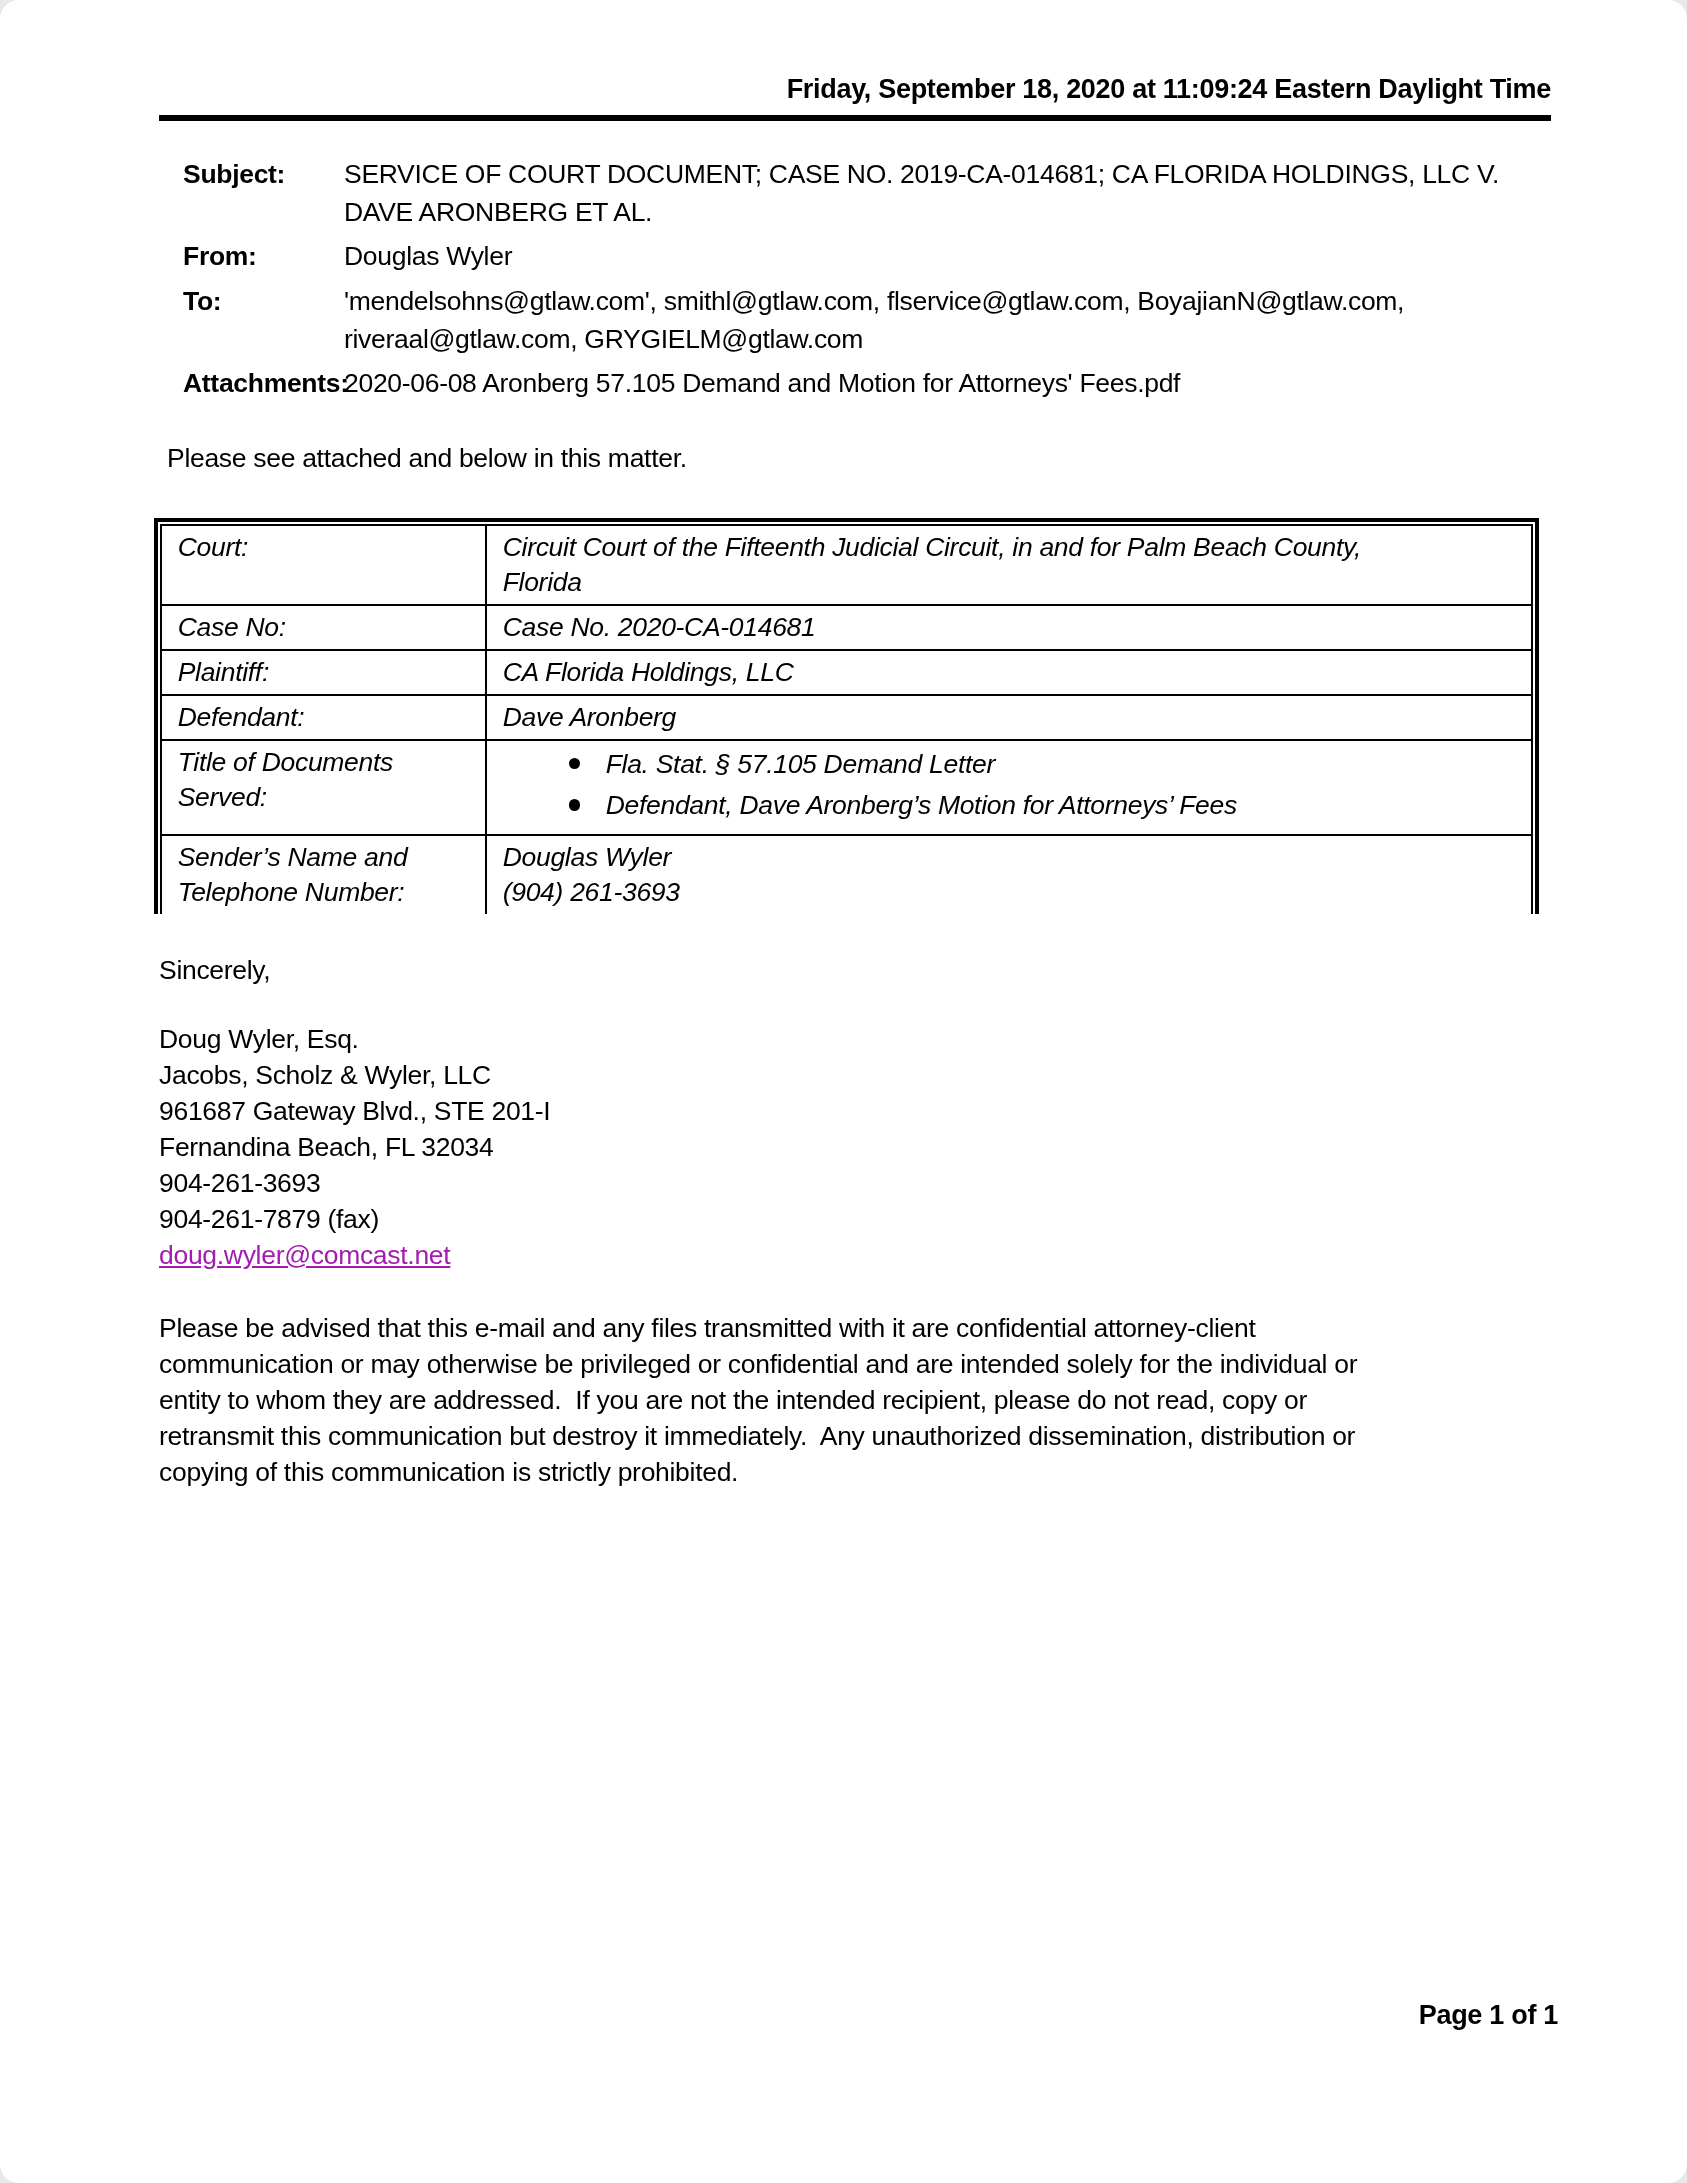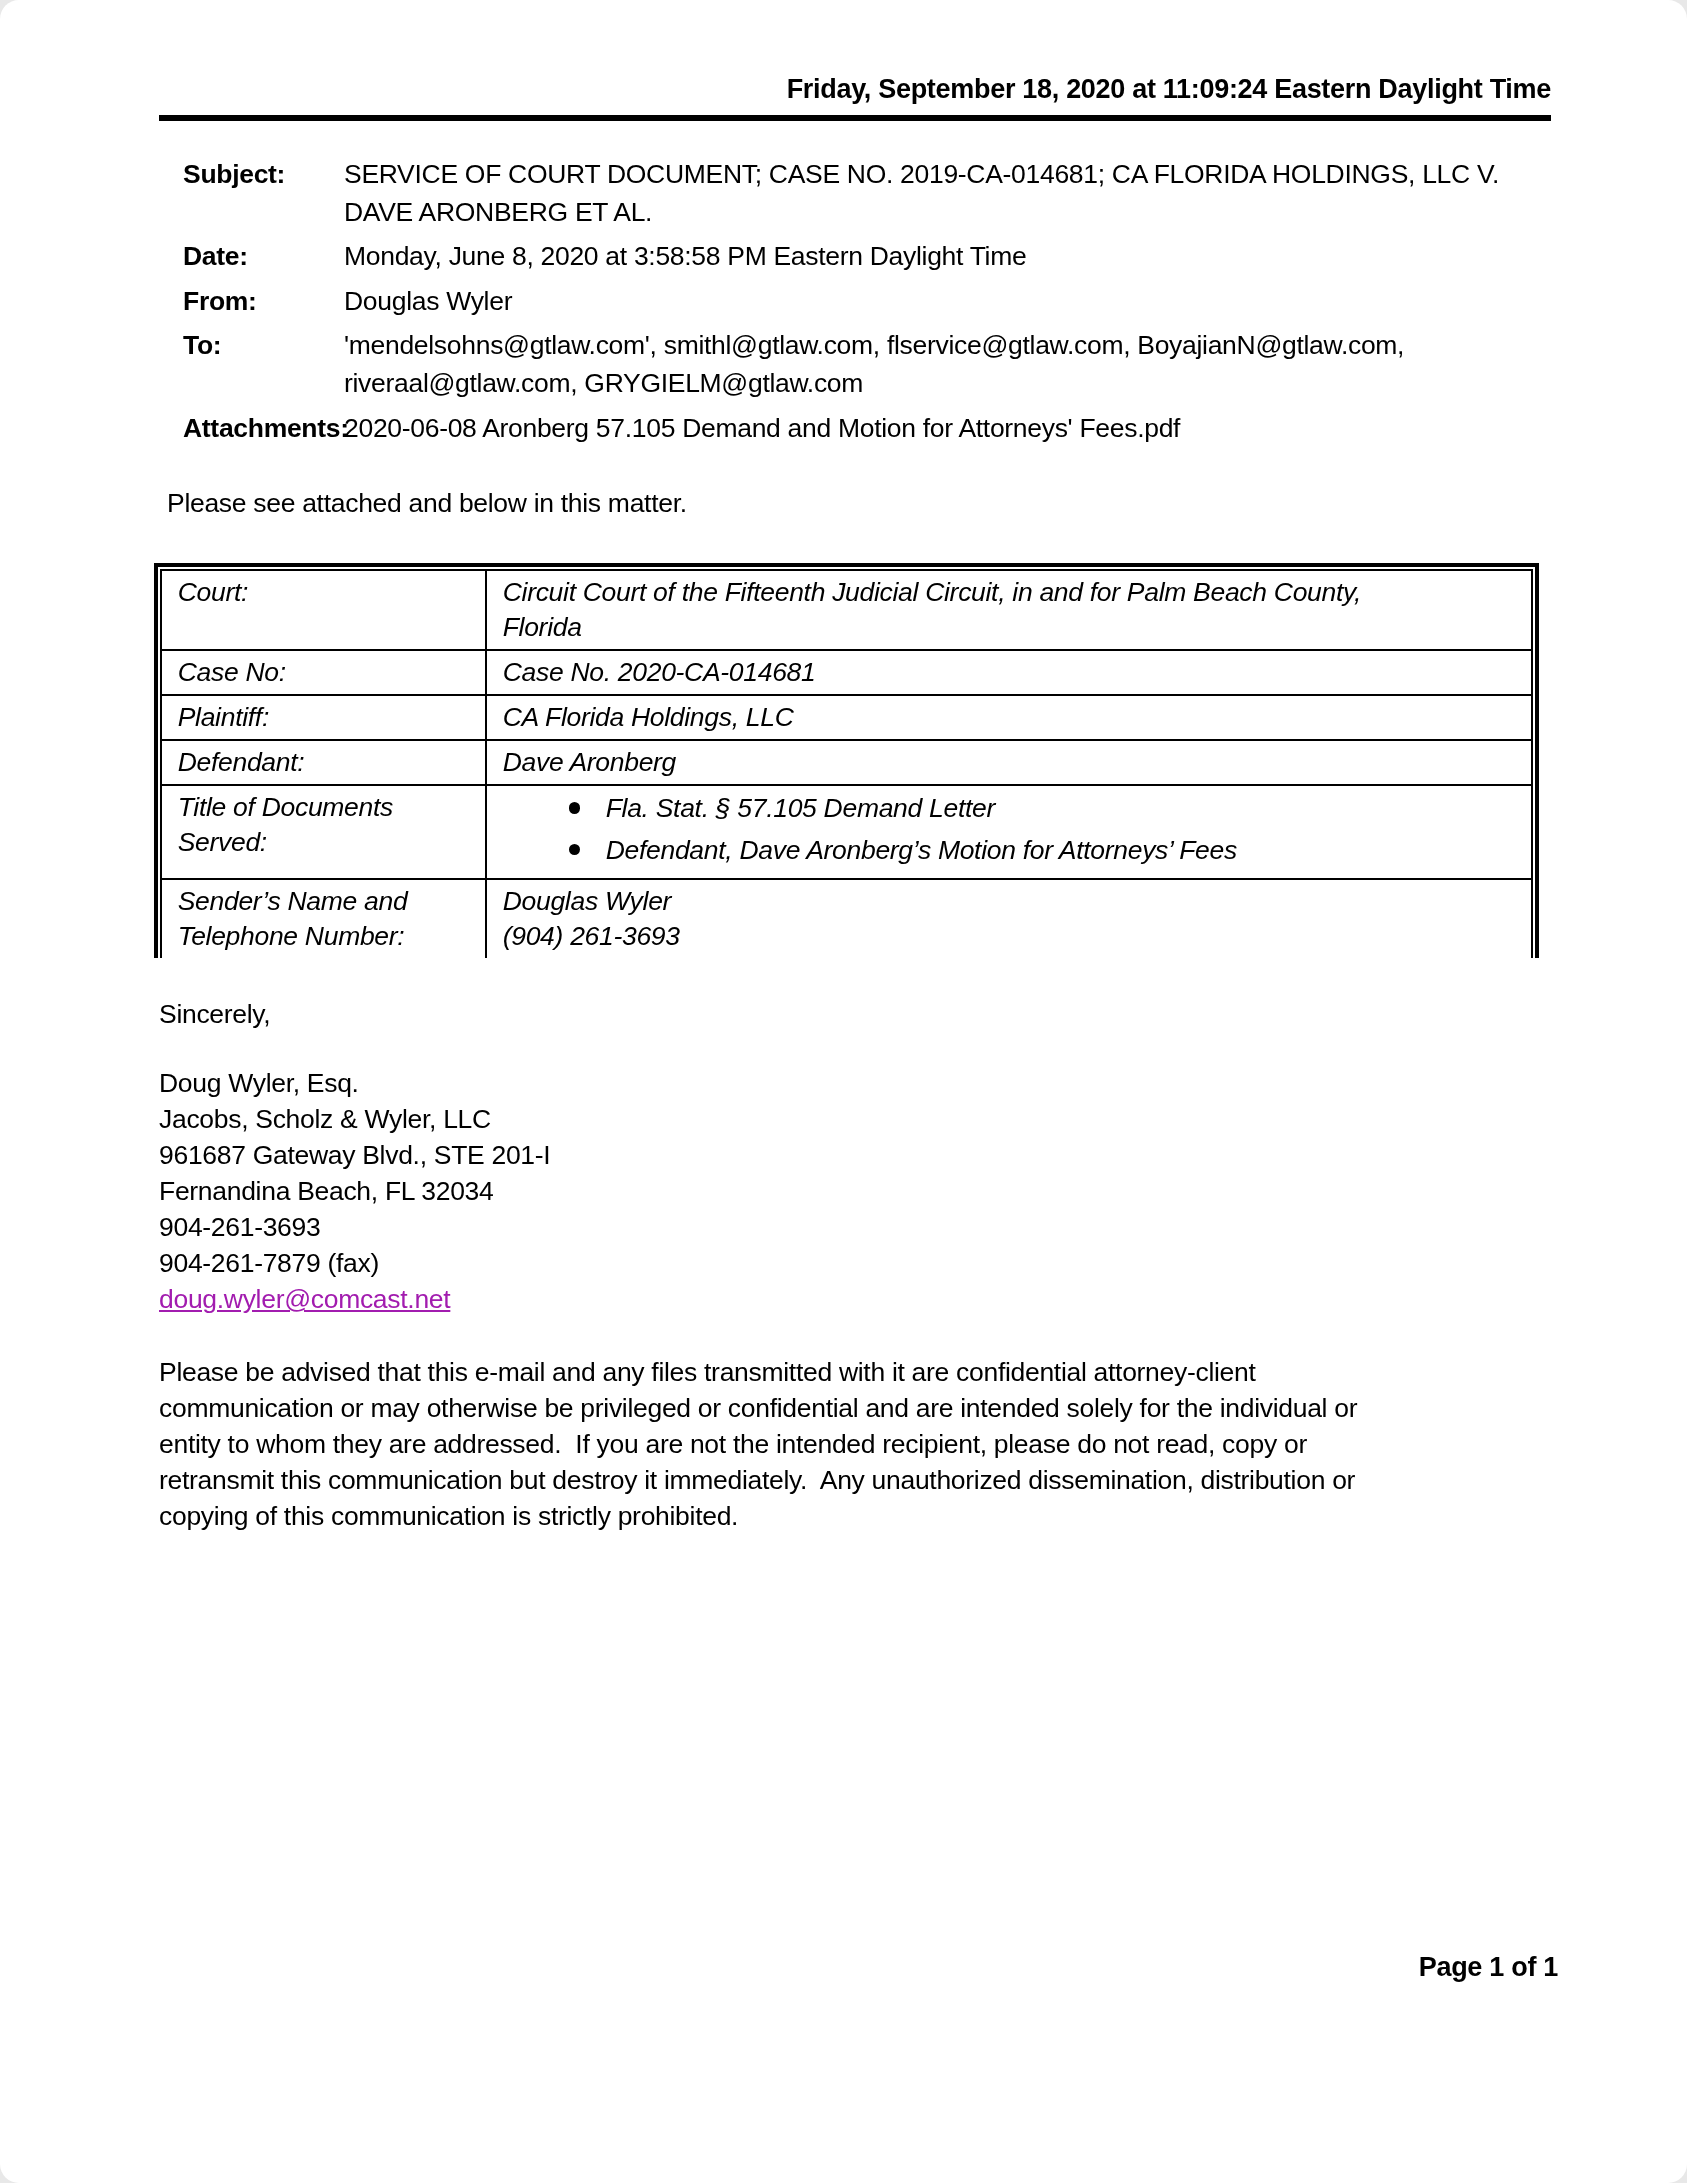--- a/index.html
+++ b/index.html
@@ -58,44 +58,40 @@
     width:11.2px;height:11.2px;border-radius:50%;background:#000;
   }
 
   .closing{margin:38px 0 33px 0;line-height:36px;}
   .signature{line-height:36px;}
   .emailline{line-height:36px;}
   a.email{color:#a21caf;text-decoration:underline;}
   .disclaimer{margin:37px 0 0 0;line-height:36px;}
   .footer{
     position:absolute;
-    top:1952px;
+    top:2000px;
     right:129px;
     font-weight:bold;
     font-size:27px;
   }
 </style>
 </head>
 <body>
 
 <div class="page">
   <div class="content">
 
     <div class="print-header">Friday, September 18, 2020 at 11:09:24 Eastern Daylight Time</div>
     <div class="rule"></div>
 
     <div class="fields">
       <div class="field">
         <div class="flabel">Subject:</div>
         <div class="fvalue lines">SERVICE OF COURT DOCUMENT; CASE NO. 2019-CA-014681; CA FLORIDA HOLDINGS, LLC V.
 DAVE ARONBERG ET AL.</div>
-      </div>
-      <div class="field">
-        <div class="flabel">Date:</div>
-        <div class="fvalue">Monday, June 8, 2020 at 3:58:58 PM Eastern Daylight Time</div>
       </div>
       <div class="field">
         <div class="flabel">From:</div>
         <div class="fvalue">Douglas Wyler</div>
       </div>
       <div class="field">
         <div class="flabel">To:</div>
         <div class="fvalue lines">'mendelsohns@gtlaw.com', smithl@gtlaw.com, flservice@gtlaw.com, BoyajianN@gtlaw.com,
 riveraal@gtlaw.com, GRYGIELM@gtlaw.com</div>
       </div>

